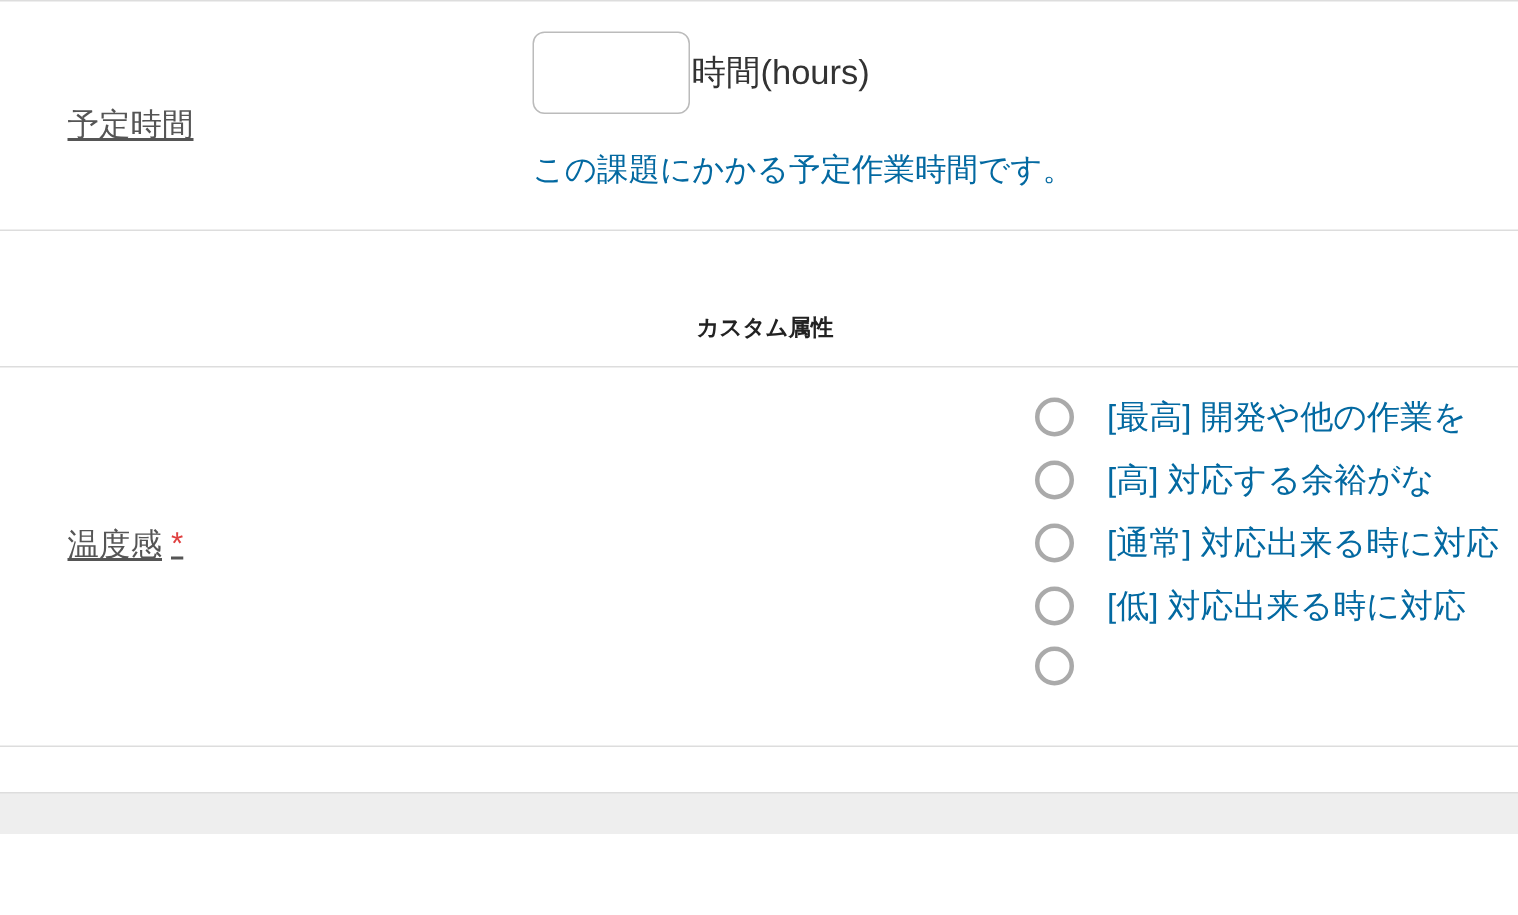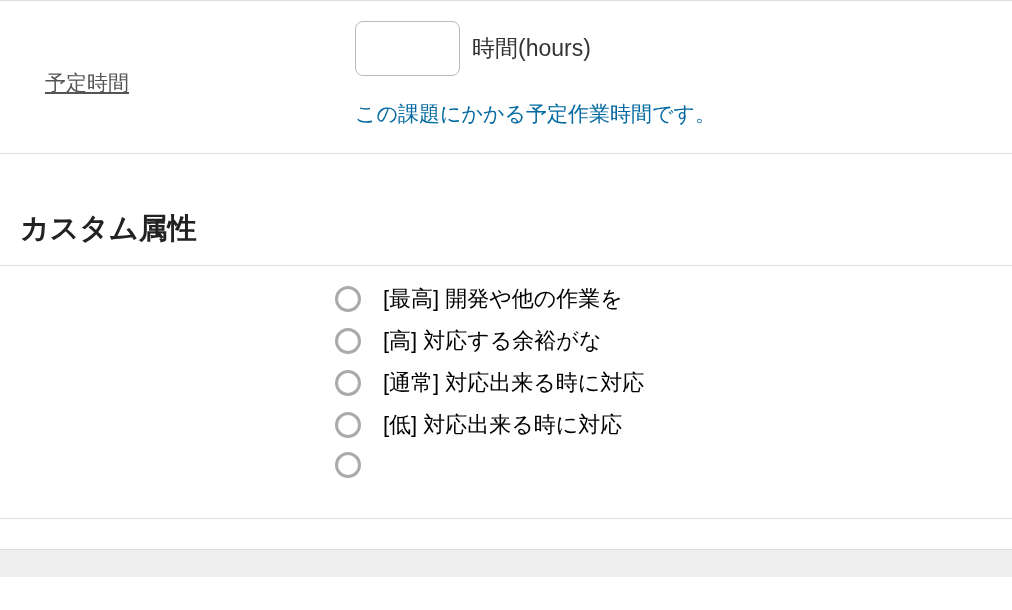--- a/index.html
+++ b/index.html
@@ -36,21 +36,21 @@
       align-items: center;
       min-height: 200px;
     }
     .field-value-col {
       flex: 1;
       padding-right: 20px;
     }
     .input-group {
       display: flex;
       align-items: center;
-      gap: 12px;
+      gap: 1px;
       margin-bottom: 20px;
     }
     input[type="text"].hours-input {
       width: 105px;
       height: 55px;
       border: 1px solid #bbbbbb;
       border-radius: 8px;
       font-size: 21px;
       padding: 0 10px;
       outline: none;
@@ -58,26 +58,27 @@
     .unit-label {
       font-size: 23px;
       color: #333333;
     }
     .help-text {
       color: #0369a1;
       font-size: 21px;
       line-height: 1.75;
     }
     .section-heading {
-      font-size: 29px;
+      font-size: 15px;
       font-weight: 700;
       color: #222222;
       padding: 30px 12px 16px 20px;
       border-bottom: 1px solid #dddddd;
       margin-top: 25px;
+      text-align: center;
     }
     .required-mark {
       color: #e04040;
       margin-left: 6px;
     }
     .radio-group {
       padding-left: 335px;
     }
     .radio-option {
       display: flex;
@@ -89,21 +90,21 @@
     }
     .radio-circle {
       width: 26px;
       height: 26px;
       border: 3px solid #aaaaaa;
       border-radius: 50%;
       flex-shrink: 0;
     }
     .radio-label {
       font-size: 22px;
-      color: #000000;
+      color: #0369a1;
     }
     .custom-row {
       border-top: none;
       padding-top: 18px;
       padding-bottom: 28px;
     }
     .footer-bar {
       height: 28px;
       background: #eeeeee;
       border-top: 1px solid #dddddd;
@@ -122,20 +123,24 @@
     </div>
     <div class="help-text">
       <div>この課題にかかる予定作業時間です。</div>
     </div>
   </div>
 </div>
 
 <div class="section-heading">カスタム属性</div>
 
 <div class="form-row custom-row">
+  <div class="field-label-col top-align">
+    <span>温度感</span>
+    <span class="required-mark">*</span>
+  </div>
   <div class="field-value-col">
     <div class="radio-group">
       <label class="radio-option">
         <span class="radio-circle"></span>
         <span class="radio-label">[最高] 開発や他の作業を</span>
       </label>
       <label class="radio-option">
         <span class="radio-circle"></span>
         <span class="radio-label">[高] 対応する余裕がな</span>
       </label>

